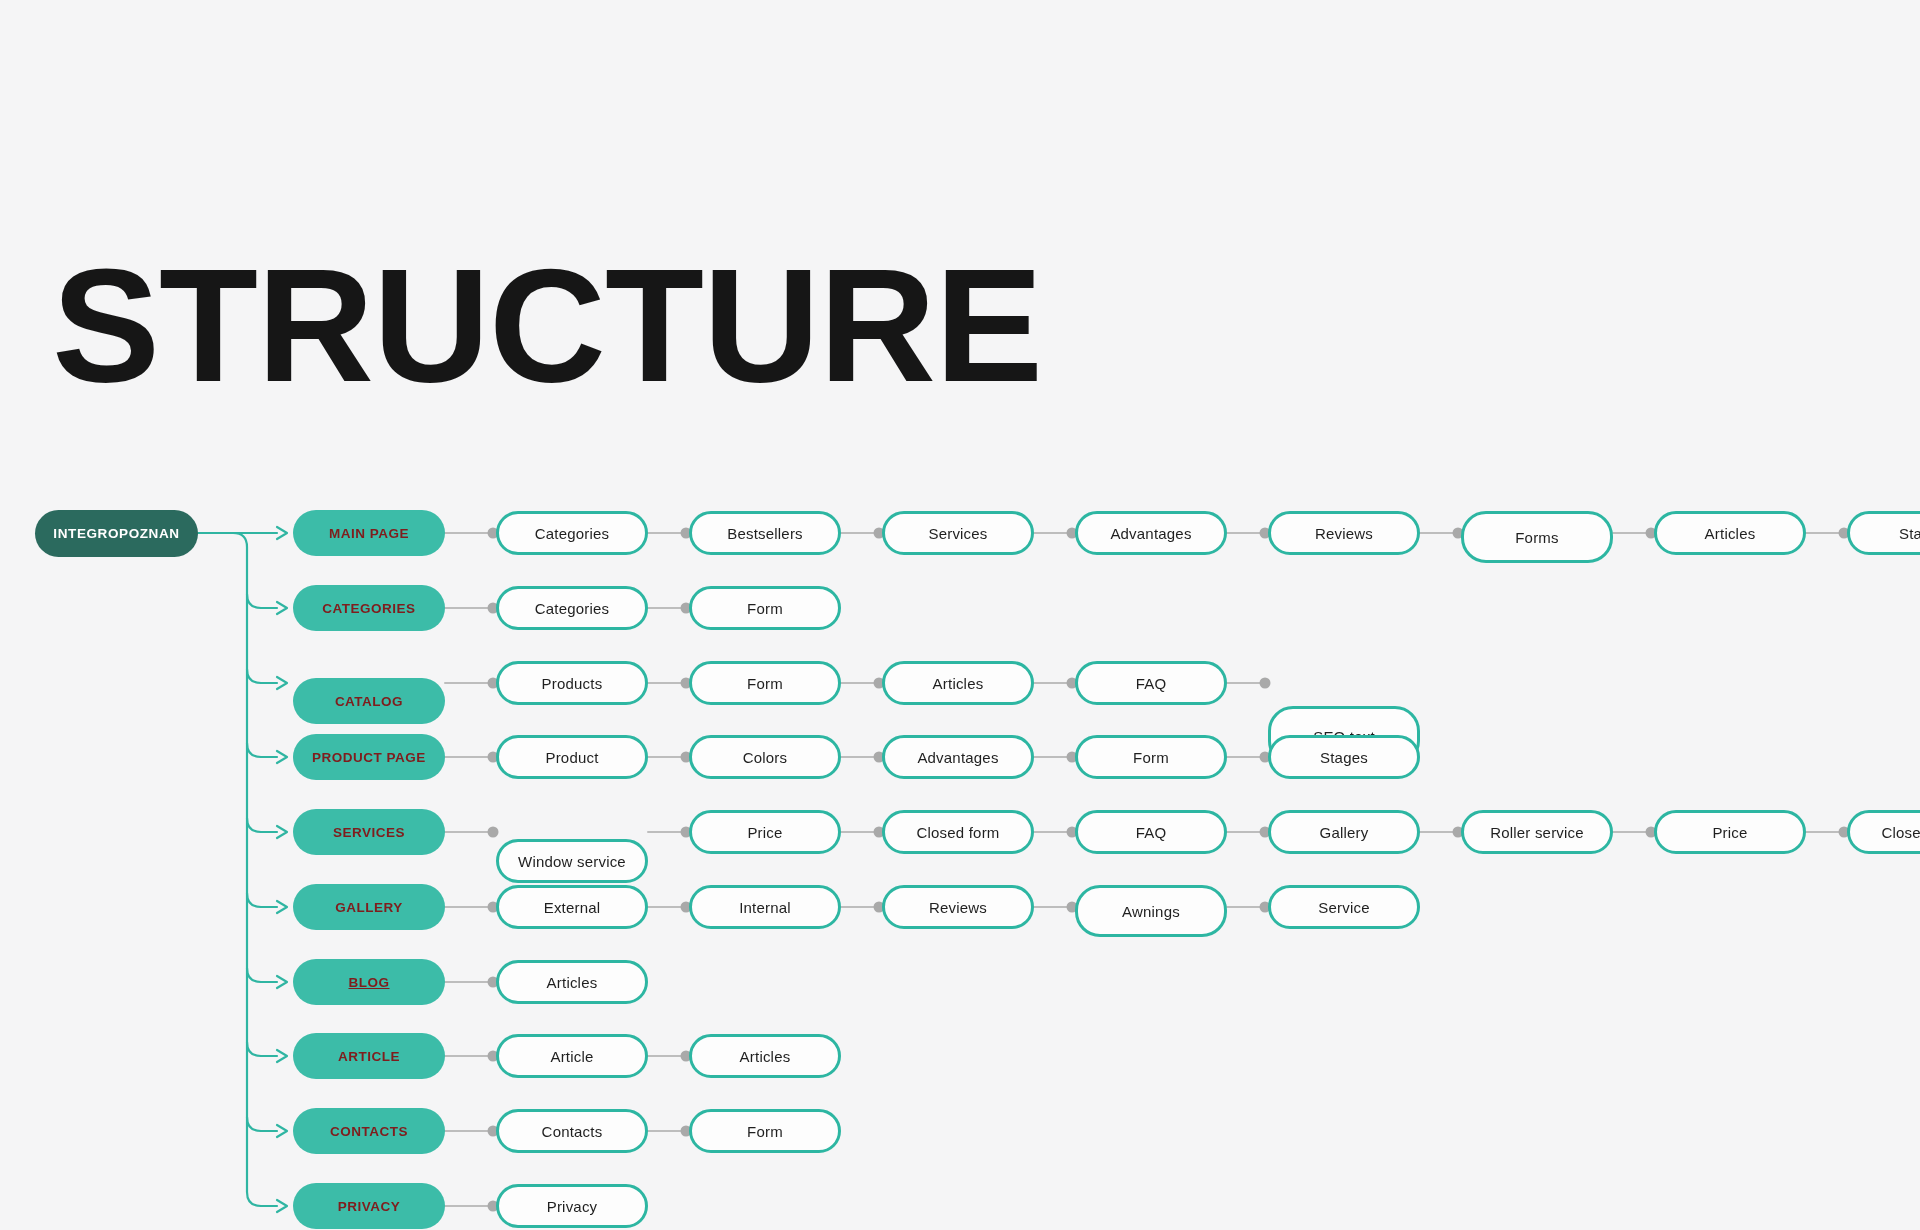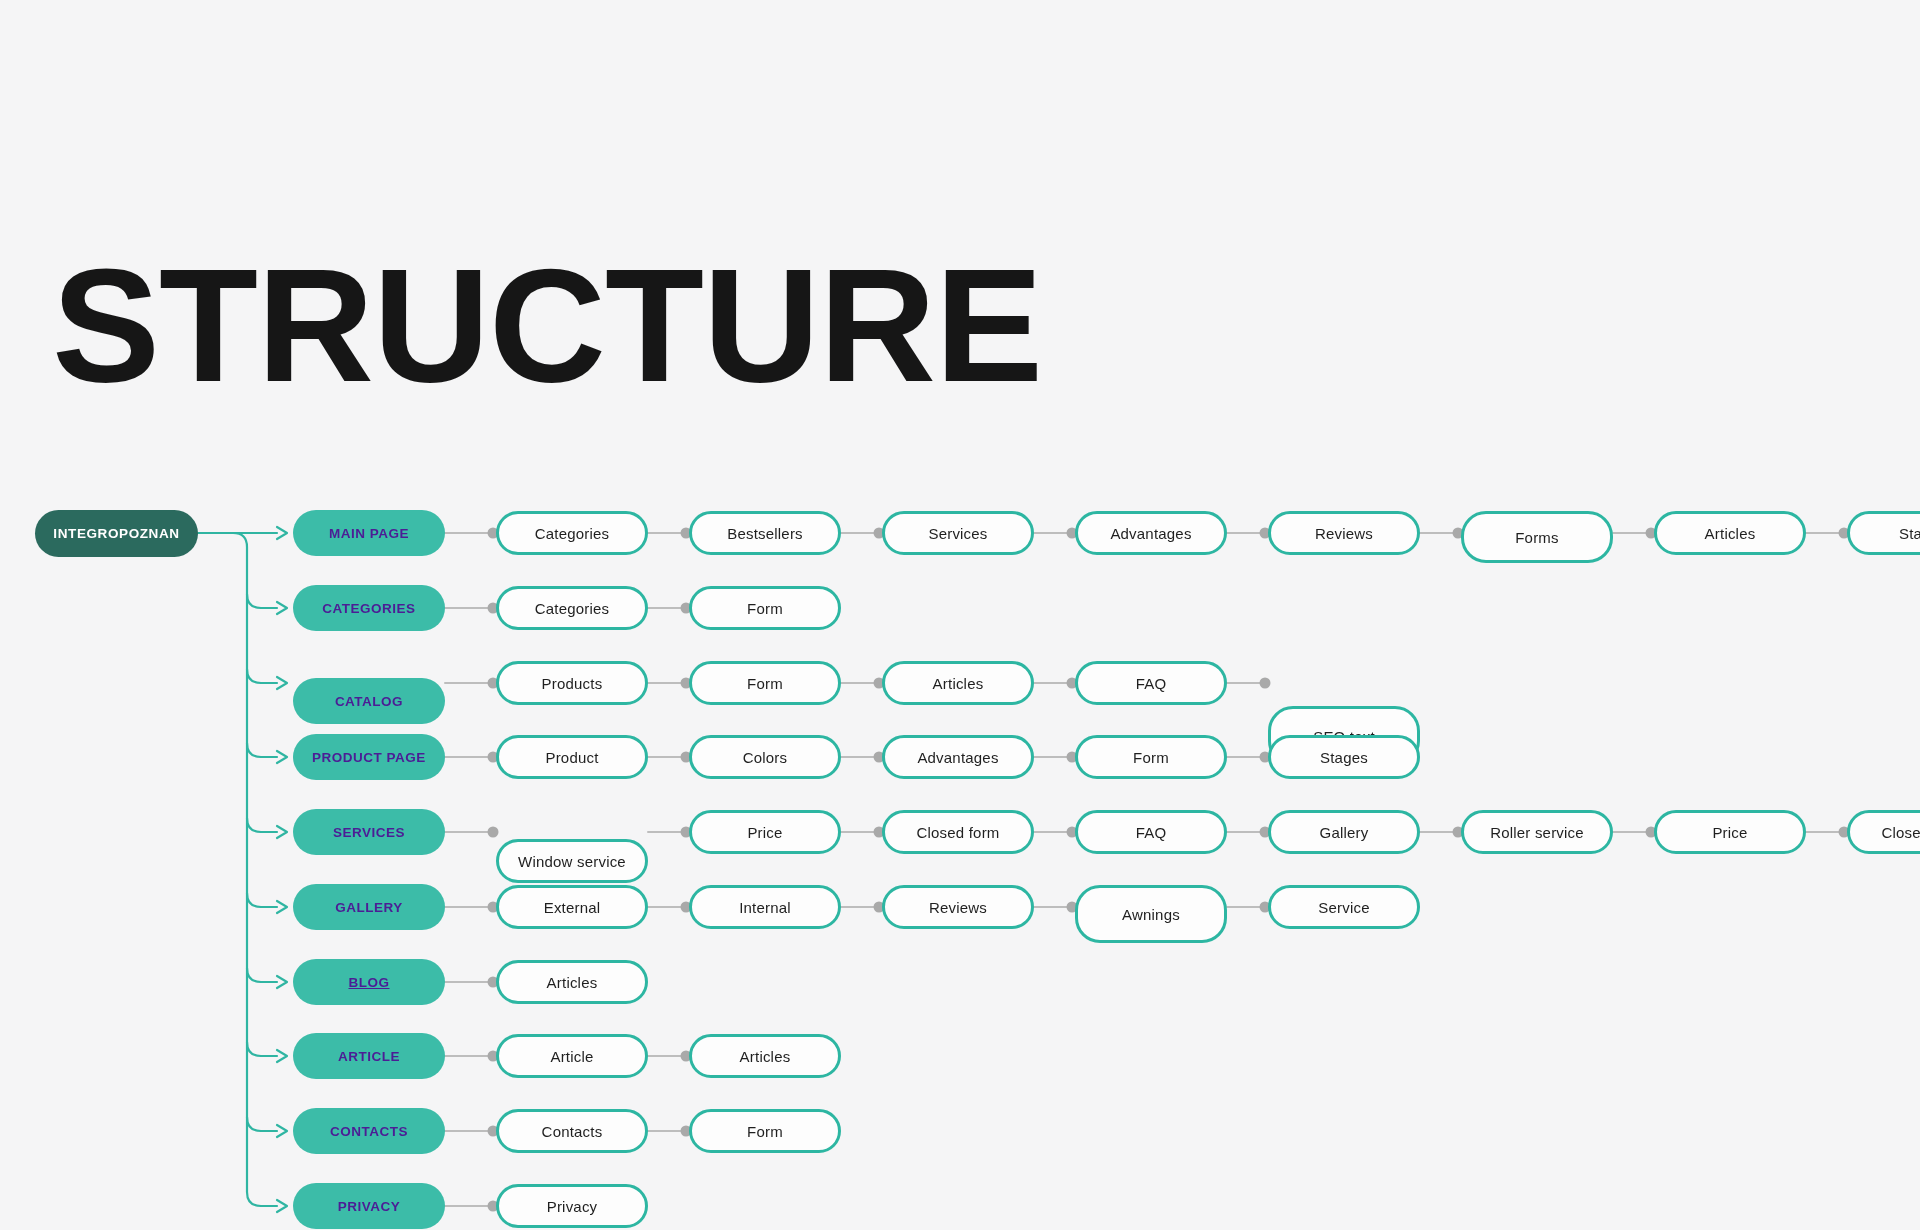--- a/index.html
+++ b/index.html
@@ -21,21 +21,21 @@
   #wires{position:absolute;left:0;top:0;width:1920px;height:1230px}
   .pill{
     position:absolute;display:flex;align-items:center;justify-content:center;
     border-radius:25px;white-space:nowrap;cursor:default;
   }
   .pill.root{
     background:var(--root);color:#fff;font-weight:bold;
     font-size:13.5px;letter-spacing:.6px;
   }
   .pill.section{
-    background:var(--teal);color:#4c1d95;font-weight:bold;
+    background:var(--teal);color:#7f1d1d;font-weight:bold;
     font-size:13.5px;letter-spacing:.5px;
   }
   .pill.child{
     background:#fdfdfd;border:3px solid var(--node-border);
     color:#1f1f1f;font-size:15px;letter-spacing:.2px;
   }
 </style>
 </head>
 <body>
 
@@ -175,21 +175,21 @@
     <div class="pill child" style="left: 882px; top: 810px; width: 152px; height: 44px;">Closed form</div>
     <div class="pill child" style="left: 1075px; top: 810px; width: 152px; height: 44px;">FAQ</div>
     <div class="pill child" style="left: 1268px; top: 810px; width: 152px; height: 44px;">Gallery</div>
     <div class="pill child" style="left: 1461px; top: 810px; width: 152px; height: 44px;">Roller service</div>
     <div class="pill child" style="left: 1654px; top: 810px; width: 152px; height: 44px;">Price</div>
     <div class="pill child" style="left: 1847px; top: 810px; width: 152px; height: 44px;">Closed form</div>
     <div class="pill section" style="left: 293px; top: 884px; width: 152px; height: 46px;">GALLERY</div>
     <div class="pill child" style="left: 496px; top: 885px; width: 152px; height: 44px;">External</div>
     <div class="pill child" style="left: 689px; top: 885px; width: 152px; height: 44px; text-align: center;">Internal</div>
     <div class="pill child" style="left: 882px; top: 885px; width: 152px; height: 44px;">Reviews</div>
-    <div class="pill child" style="left: 1075px; top: 885px; width: 152px; height: 58px;">Awnings</div>
+    <div class="pill child" style="left: 1075px; top: 885px; width: 152px; height: 52px;">Awnings</div>
     <div class="pill child" style="left: 1268px; top: 885px; width: 152px; height: 44px;">Service</div>
     <div class="pill section" style="left: 293px; top: 959px; width: 152px; height: 46px; text-decoration: underline;">BLOG</div>
     <div class="pill child" style="left: 496px; top: 960px; width: 152px; height: 44px;">Articles</div>
     <div class="pill section" style="left: 293px; top: 1033px; width: 152px; height: 46px;">ARTICLE</div>
     <div class="pill child" style="left: 496px; top: 1034px; width: 152px; height: 44px;">Article</div>
     <div class="pill child" style="left: 689px; top: 1034px; width: 152px; height: 44px;">Articles</div>
     <div class="pill section" style="left: 293px; top: 1108px; width: 152px; height: 46px;">CONTACTS</div>
     <div class="pill child" style="left: 496px; top: 1109px; width: 152px; height: 44px;">Contacts</div>
     <div class="pill child" style="left: 689px; top: 1109px; width: 152px; height: 44px;">Form</div>
     <div class="pill section" style="left: 293px; top: 1183px; width: 152px; height: 46px;">PRIVACY</div>

